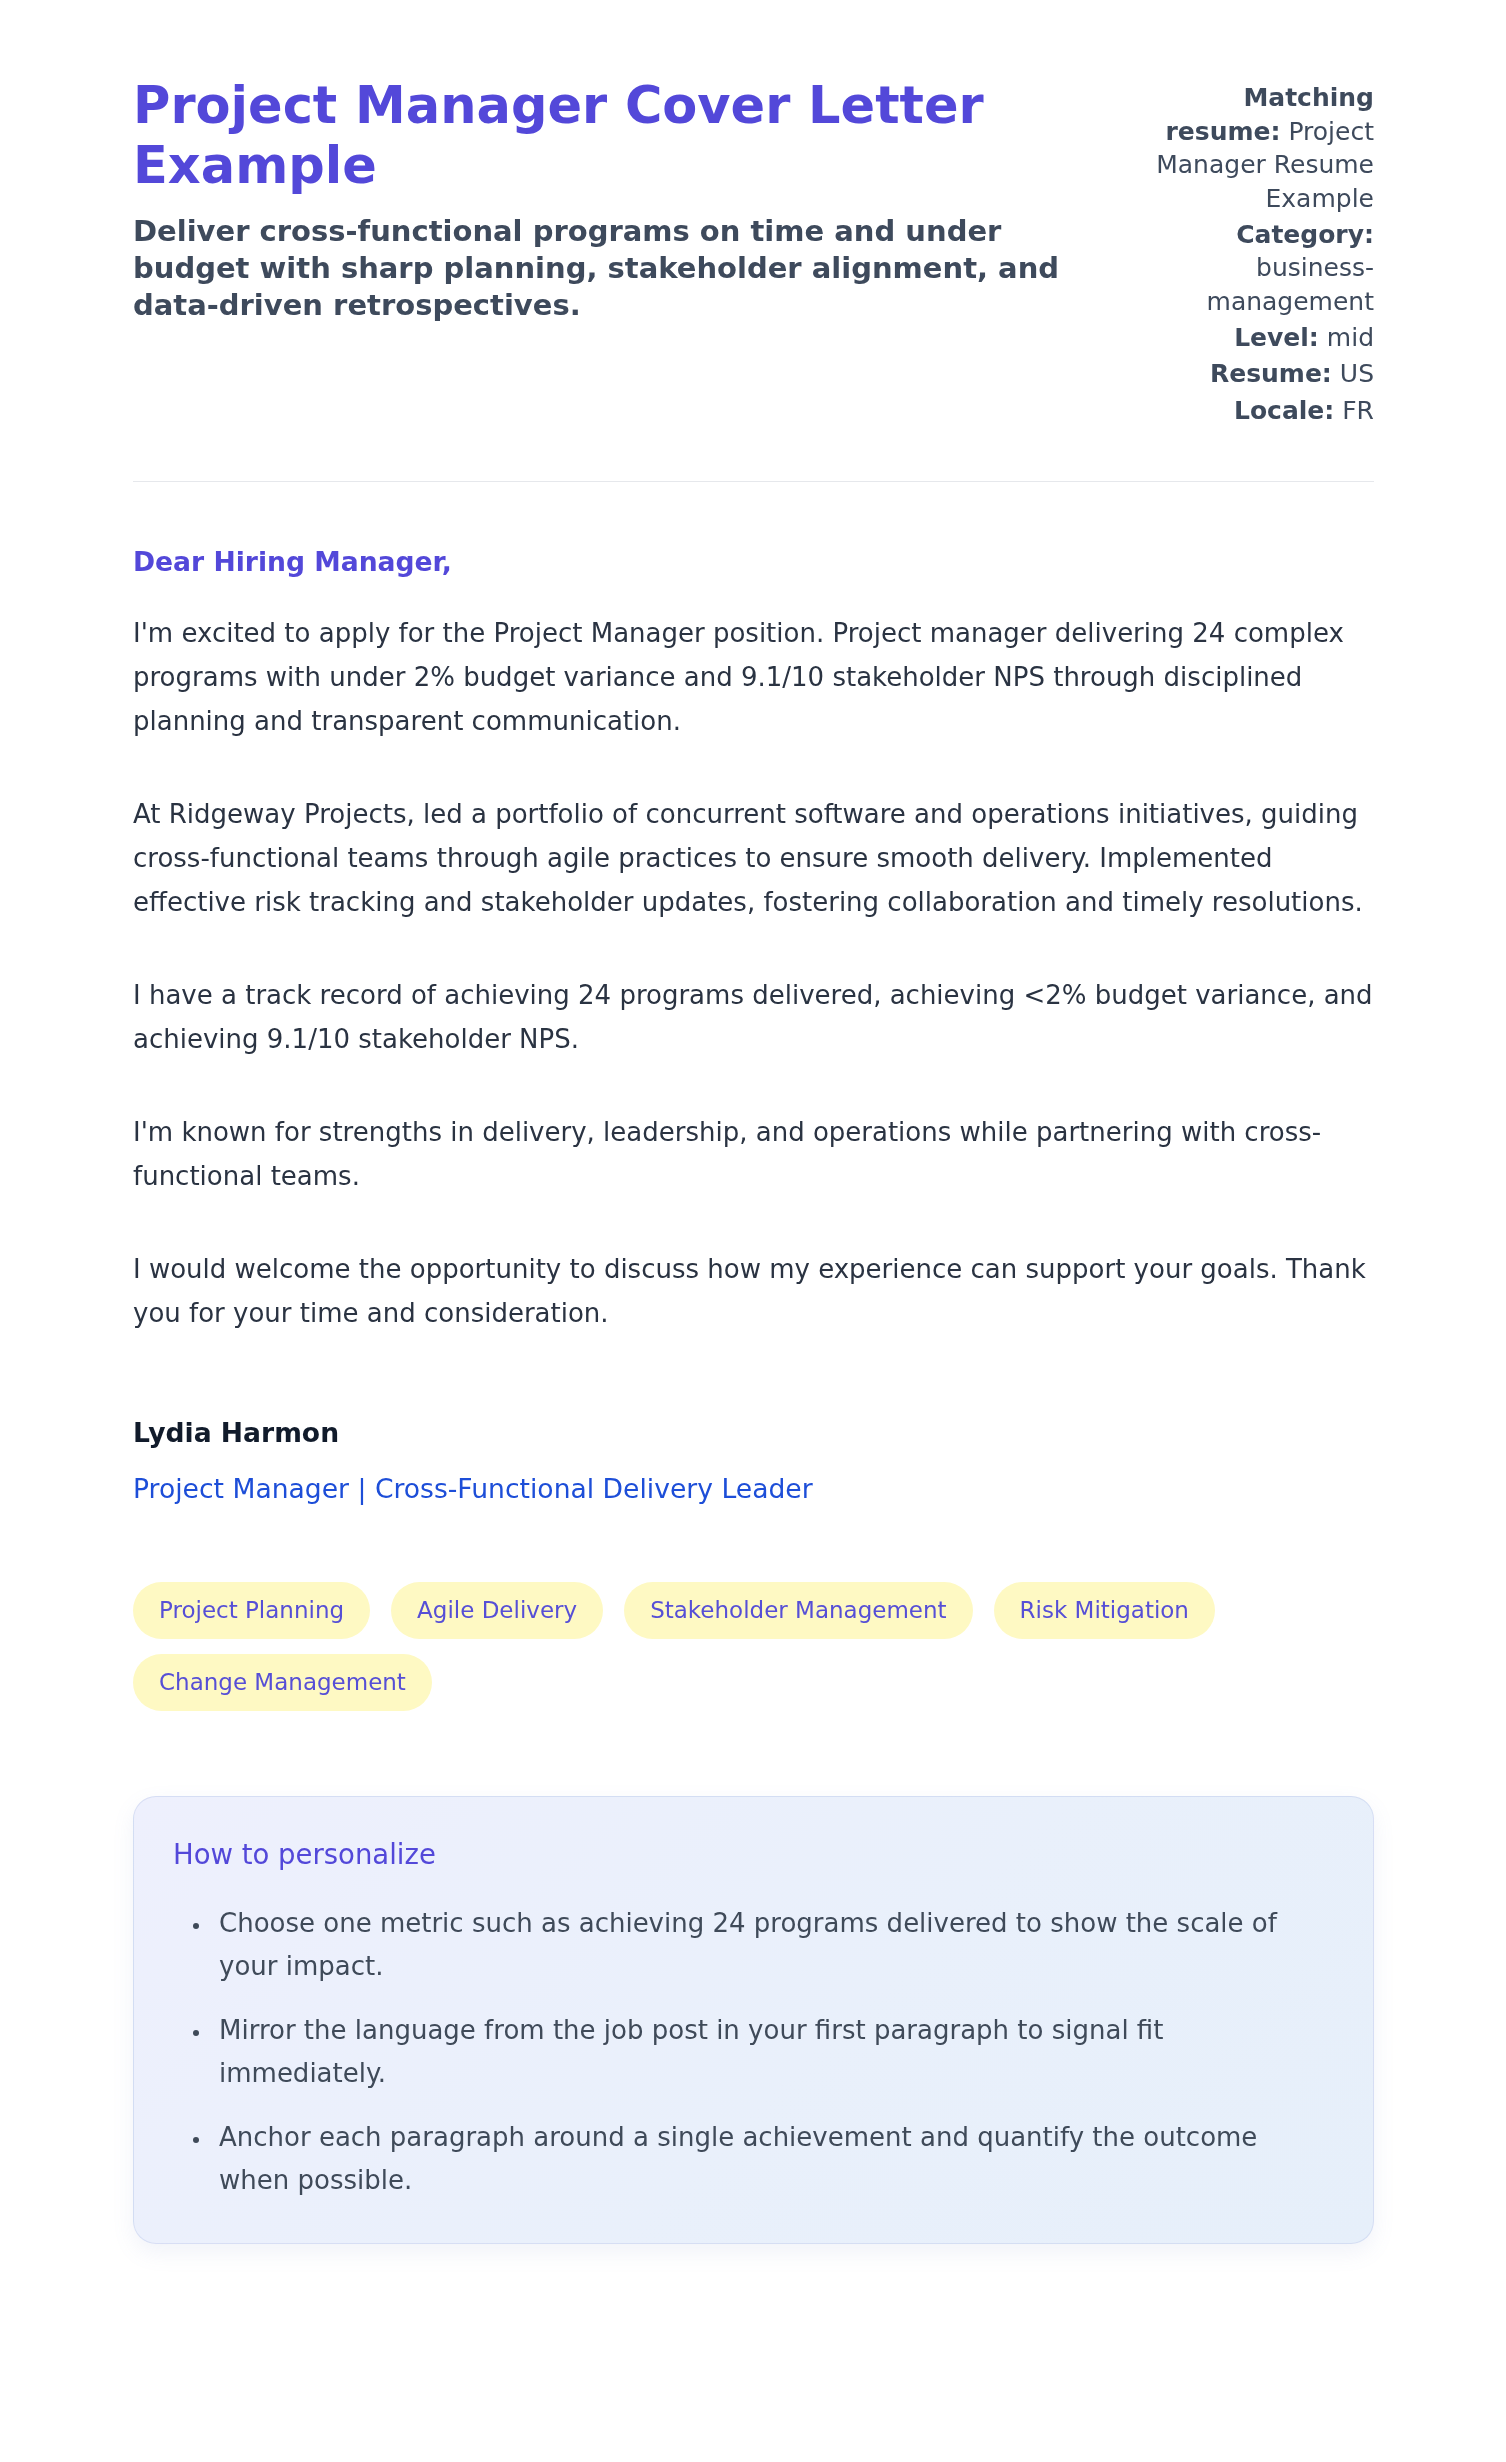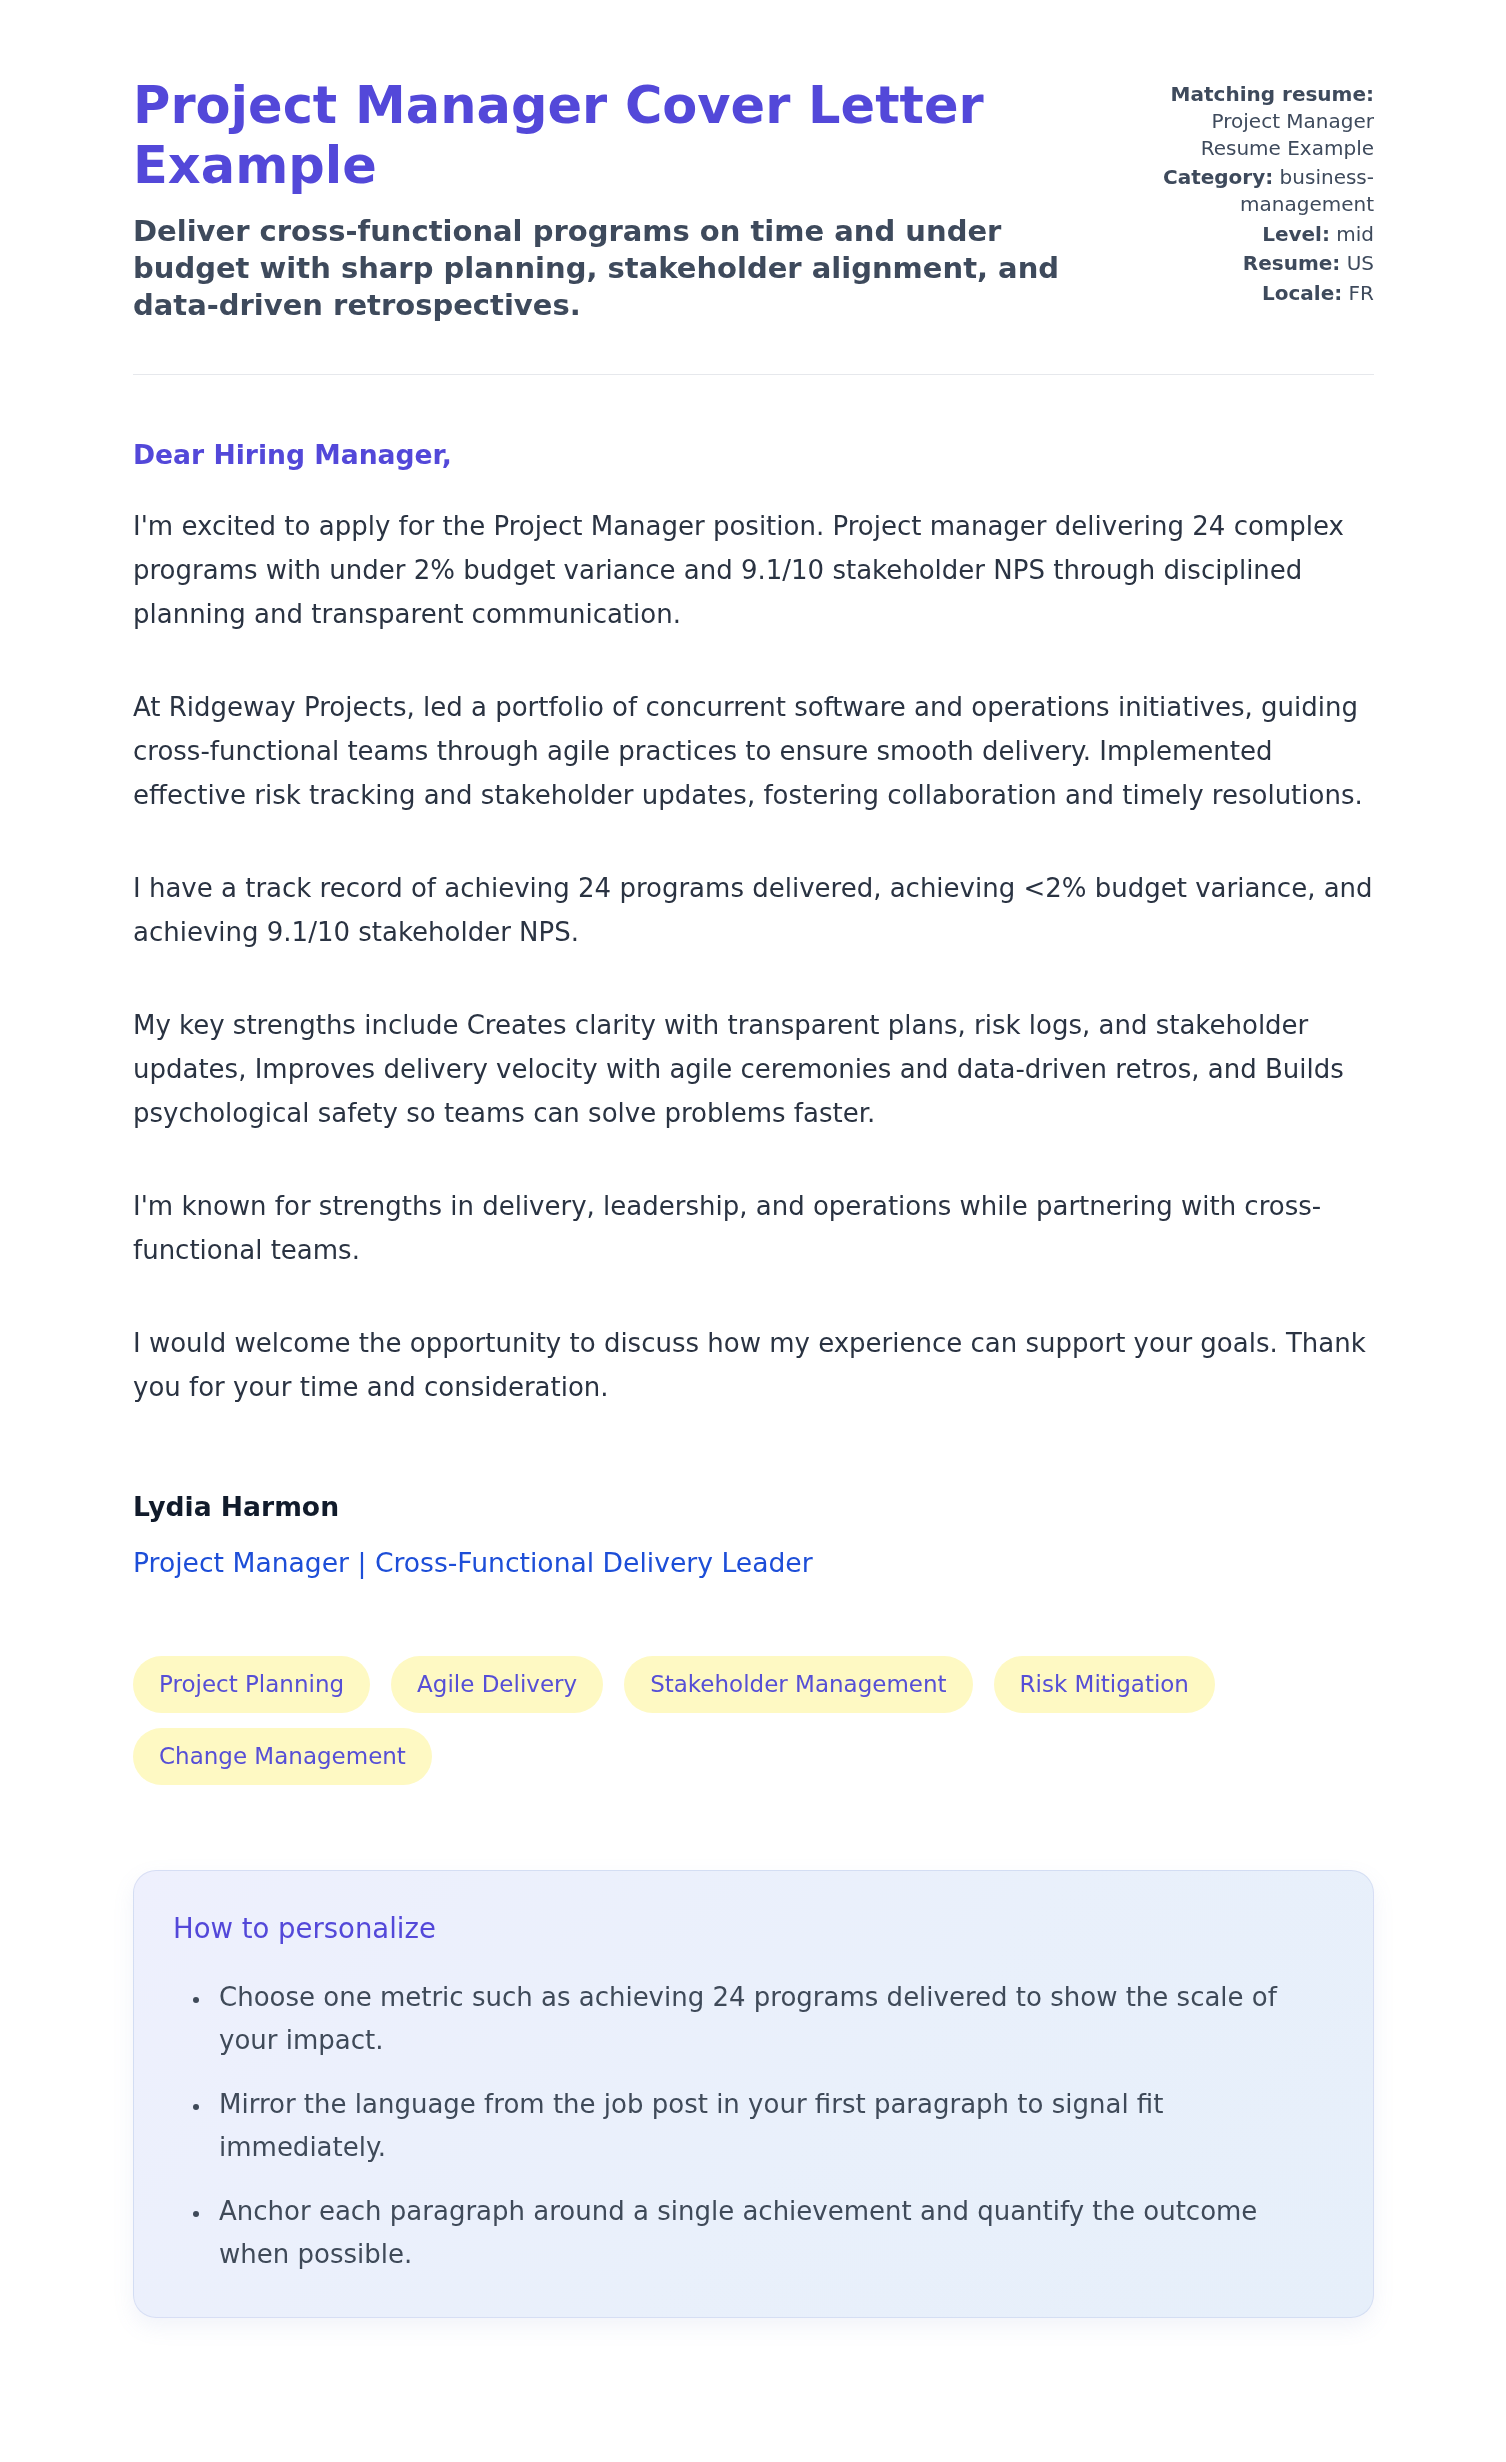--- a/index.html
+++ b/index.html
@@ -31,21 +31,21 @@
     font-size: 29px;
     line-height: 1.27;
     font-weight: bold;
     color: #3e4a5c;
   }
   .meta {
     width: 226px;
     flex: none;
     padding-top: 5.3px;
     text-align: right;
-    font-size: 20px;
+    font-size: 25px;
     line-height: 1.34;
     color: #3e4a5c;
   }
   .meta-row { margin-bottom: 2.7px; }
   .meta-label { font-weight: bold; }
   
   .divider {
     border: none;
     border-top: 1.8px solid #e6e8ec;
     margin: 51px 0 0 0;
@@ -159,21 +159,20 @@
     </div>
   </div>
 
   <hr class="divider">
 
   <div class="letter">
     <p class="greeting">Dear Hiring Manager,</p>
     <p class="para">I'm excited to apply for the Project Manager position. Project manager delivering 24 complex programs with under 2% budget variance and 9.1/10 stakeholder NPS through disciplined planning and transparent communication.</p>
     <p class="para">At Ridgeway Projects, led a portfolio of concurrent software and operations initiatives, guiding cross-functional teams through agile practices to ensure smooth delivery. Implemented effective risk tracking and stakeholder updates, fostering collaboration and timely resolutions.</p>
     <p class="para">I have a track record of achieving 24 programs delivered, achieving &lt;2% budget variance, and achieving 9.1/10 stakeholder NPS.</p>
-    <p class="para">My key strengths include Creates clarity with transparent plans, risk logs, and stakeholder updates, Improves delivery velocity with agile ceremonies and data-driven retros, and Builds psychological safety so teams can solve problems faster.</p>
     <p class="para">I'm known for strengths in delivery, leadership, and operations while partnering with cross-functional teams.</p>
     <p class="para">I would welcome the opportunity to discuss how my experience can support your goals. Thank you for your time and consideration.</p>
 
     <div class="signature">
       <p class="sig-name">Lydia Harmon</p>
       <p class="sig-role">Project Manager | Cross-Functional Delivery Leader</p>
     </div>
   </div>
 
   <div class="tags">

